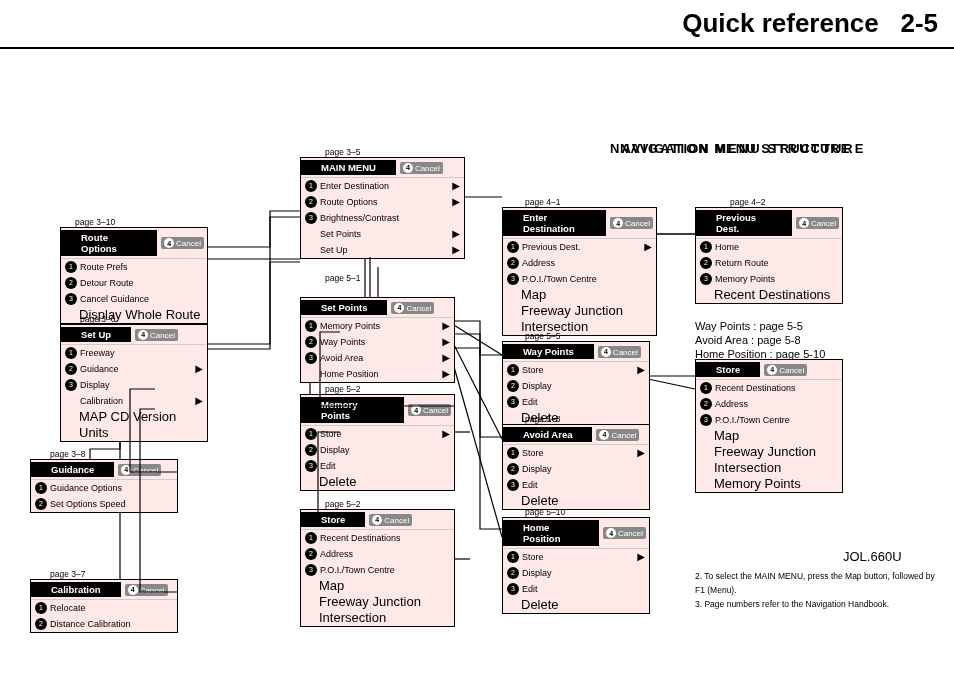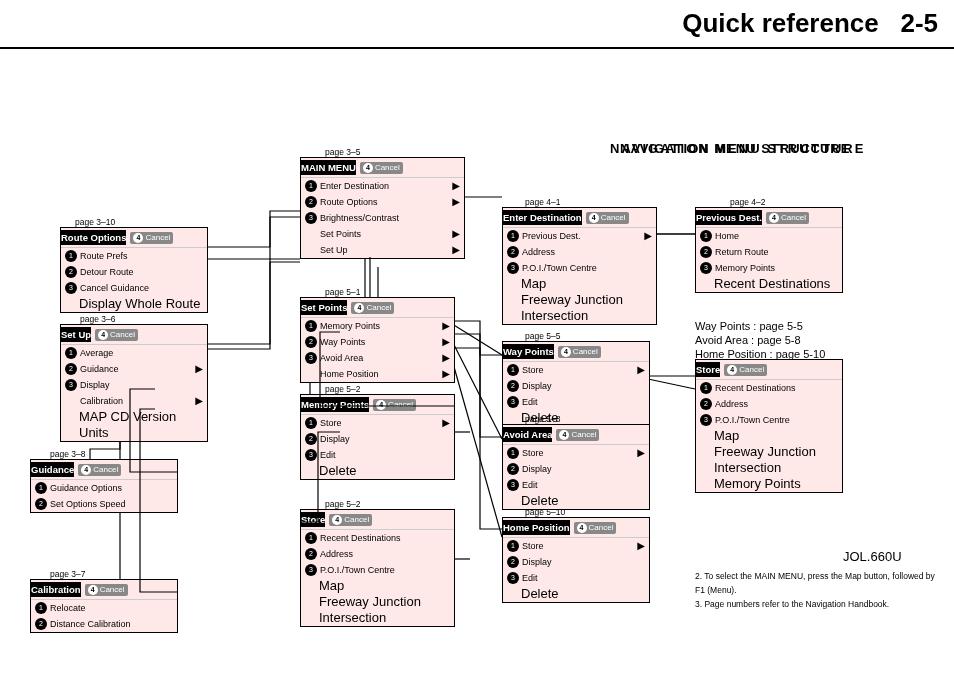--- a/index.html
+++ b/index.html
@@ -36,27 +36,27 @@
     .menu-box {
       position: absolute;
       border: 1.5px solid #000;
       background: #ffe8e8;
       font-size: 9.5px;
     }
     .menu-box .menu-title {
       background: #000;
       color: #fff;
       font-weight: bold;
-      padding: 2px 0;
+      padding: 2px 20px;
       font-size: 9.5px;
       display: inline-block;
     }
     .menu-box .cancel-btn {
       display: inline-flex;
-      align-items: center;
+      align-items: flex-end;
       background: #888;
       color: #fff;
       font-size: 8px;
       padding: 1px 3px;
       margin-left: 4px;
       border-radius: 2px;
     }
     .menu-box .cancel-btn .num-circle {
       background: #fff;
       color: #000;
@@ -309,21 +309,21 @@
 
   <div class="menu-box" style="left:60px; top:275px; width:148px;">
     <div class="title-row">
       <span class="menu-title">Set Up</span>
       <span class="cancel-btn">
         <span class="num-circle">4</span>Cancel
       </span>
     </div>
     <div class="menu-item">
       <span class="item-num">1</span>
-        <span>Average</span>
+        <span>Freeway</span>
     </div>
     <div class="menu-item">
       <span class="item-num">2</span>
         <span>Guidance</span>
         <span class="arrow">▶</span>
     </div>
     <div class="menu-item">
       <span class="item-num">3</span>
         <span>Display</span>
     </div>
@@ -394,21 +394,21 @@
       <span class="item-num">3</span>
         <span>Avoid Area</span>
         <span class="arrow">▶</span>
     </div>
     <div class="menu-item">
       <span style="width:12px;margin-right:3px;"></span>
         <span>Home Position</span>
         <span class="arrow">▶</span>
     </div>
   </div>
-  <div class="page-label" style="left:325px; top:238px;">page 5–1</div>
+  <div class="page-label" style="left:325px; top:224px;">page 5–1</div>
 
   <div class="menu-box" style="left:300px; top:345px; width:155px;">
     <div class="title-row">
       <span class="menu-title">Memory Points</span>
       <span class="cancel-btn">
         <span class="num-circle">4</span>Cancel
       </span>
     </div>
     <div class="menu-item">
       <span class="item-num">1</span>

